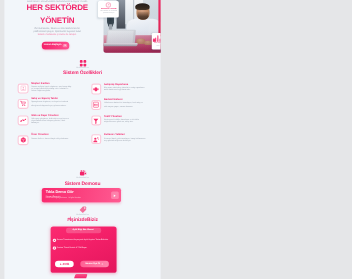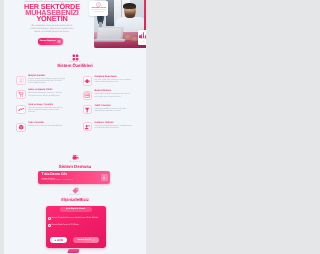--- a/index.html
+++ b/index.html
@@ -117,21 +117,21 @@
       <div class="hp-lap-lid"></div>
         <div class="hp-lap-scr"></div>
         <div class="hp-lap-base"></div>
       <div class="hp-rbar"></div>
         <div class="hp-rbar2"></div>
         <div class="hp-shade"></div>
     </div>
     <div class="kicker">Sektörünüz Fark Etmeksizin Muhasebenizi Kolayca Yönetin</div>
     <div class="h1">
       <span>HER SEKTÖRDE</span><br>
-      <i>MUHASEBENİZİ</i><br>
+      <br>
       <span>YÖNETİN</span>
     </div>
     <div class="lead">
       <div>Ön muhasebe, fatura ve stok takibini tek bir</div>
       <div>platformda toplayın. İşletmenizi büyüten bulut</div>
       <div class="pk">tabanlı muhasebe çözümü ile tanışın.</div>
     </div>
     <div class="badge-top">
       <div class="lg">
           <svg viewBox="0 0 20 20">

